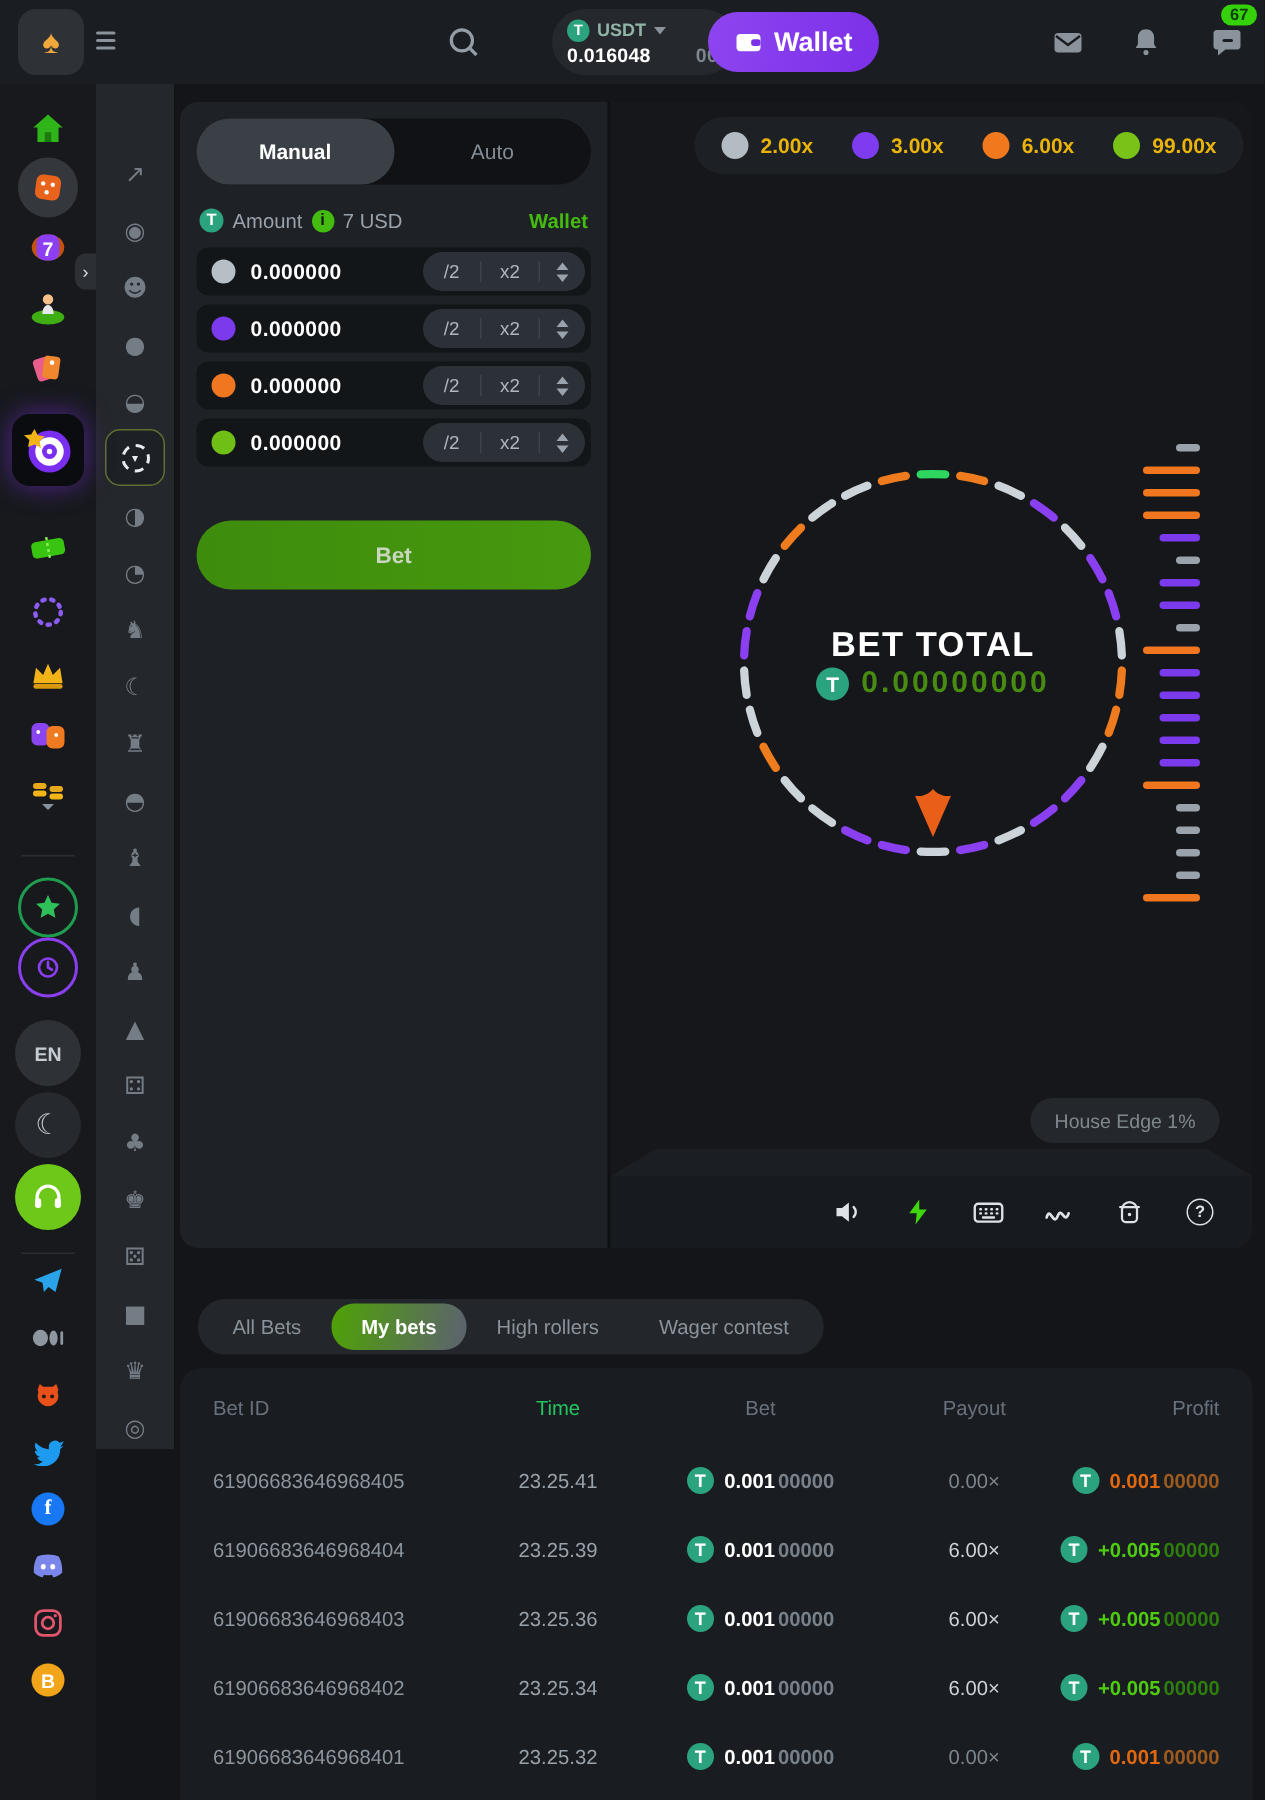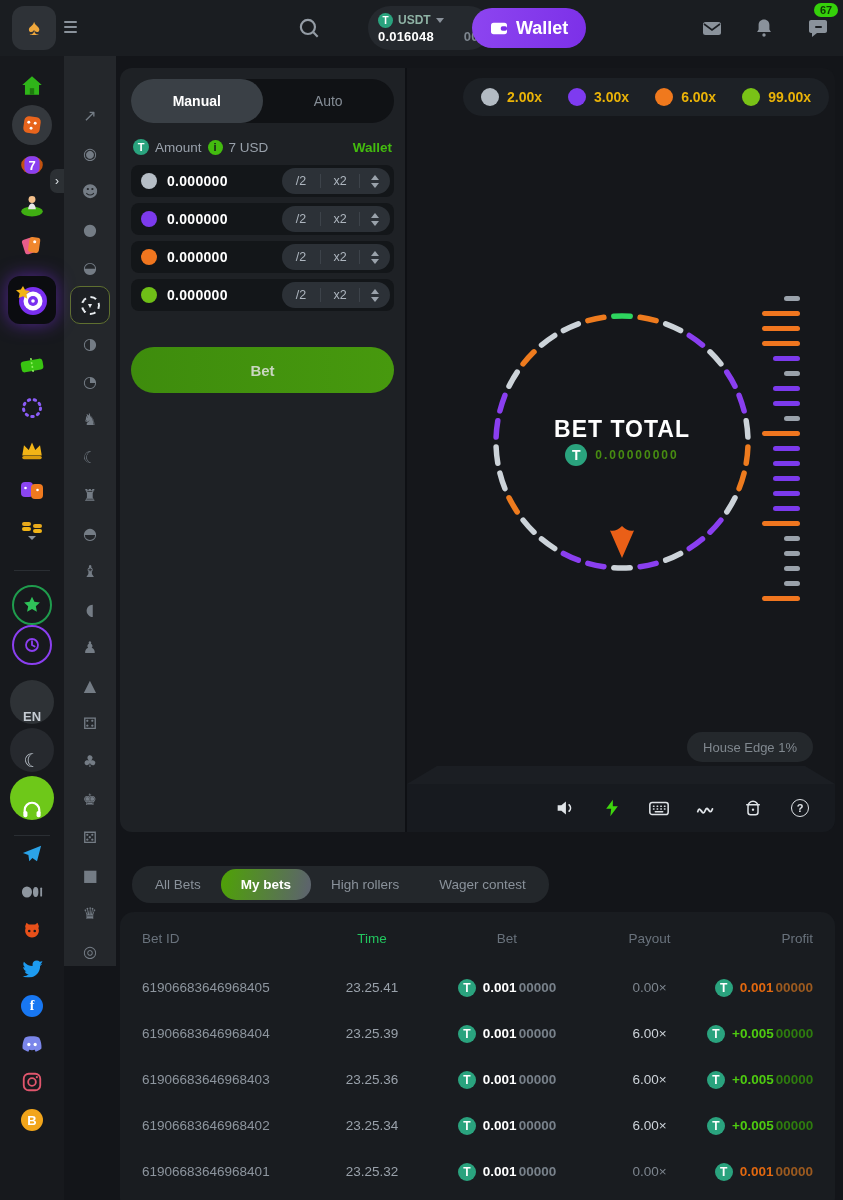--- a/index.html
+++ b/index.html
@@ -33,21 +33,21 @@
   .mail-ic{position:absolute;left:697px;top:13px;}
   .bell-ic{position:absolute;left:749px;top:13px;}
   .chat-ic{position:absolute;left:803px;top:13px;}
   .chat-badge{position:absolute;left:814px;top:3px;background:#35d10a;color:#0d3c04;font-size:11px;font-weight:800;
     border-radius:9px;padding:1px 6px;z-index:31;}
   
   .side1{position:absolute;left:0;top:56px;width:64px;height:1144px;background:#17191d;z-index:20;}
   .s1{position:absolute;left:50%;transform:translate(-50%,-50%);display:flex;align-items:center;justify-content:center;}
   .divider{position:absolute;left:14px;width:36px;height:1px;background:#2a2e33;}
   .circle40{width:40px;height:40px;border-radius:50%;display:flex;align-items:center;justify-content:center;}
-  .circle44{width:44px;height:44px;border-radius:50%;display:flex;align-items:flex-end;justify-content:center;}
+  .circle44{width:44px;height:44px;border-radius:50%;display:flex;align-items:center;justify-content:center;}
   .dice-wrap{width:40px;height:40px;border-radius:50%;background:#34383d;display:flex;align-items:center;justify-content:center;}
   .expander{position:absolute;left:50px;top:113px;width:14px;height:24px;background:#2c3034;border-radius:7px 0 0 7px;
     color:#dfe3e7;font-size:12px;display:flex;align-items:center;justify-content:center;z-index:21;}
   .wheel-big{width:48px;height:48px;border-radius:12px;background:#0b0c10;box-shadow:0 0 18px rgba(130,48,240,.55);
     display:flex;align-items:center;justify-content:center;}
   .en-circ{background:#2e3236;color:#c6ccd3;font-size:13px;font-weight:700;}
   .moon-circ{background:#26292e;color:#b9c1c9;font-size:19px;}
   .head-circ{background:#6ec819;}
   .fb-circ{width:22px;height:22px;border-radius:50%;background:#1877f2;color:#fff;font-weight:800;font-size:14px;
     display:flex;align-items:center;justify-content:center;font-family:"Liberation Serif",serif;}
@@ -89,21 +89,21 @@
     border-left:2px solid #0e1014;}
   .legend{position:absolute;top:10px;right:6px;height:38px;background:#1d2126;border-radius:19px;
     display:flex;align-items:center;gap:26px;padding:0 18px;}
   .litem{display:flex;align-items:center;gap:8px;font-size:14px;font-weight:600;color:#eab308;}
   .ldot{width:18px;height:18px;border-radius:50%;}
   .ldot.gray{background:#b3bbc3;}.ldot.purple{background:#7e3bf0;}.ldot.orange{background:#f0791d;}.ldot.green{background:#79c217;}
   .wheel-svg{position:absolute;left:73px;top:232px;}
   .bt-label{position:absolute;left:75px;top:348px;width:280px;text-align:center;color:#fff;font-weight:800;
     font-size:23px;letter-spacing:1px;}
   .bt-value{position:absolute;left:75px;top:376px;width:280px;display:flex;align-items:center;justify-content:center;gap:8px;}
-  .bt-num{color:#478c11;font-size:12px;font-weight:700;letter-spacing:2px;}
+  .bt-num{color:#478c11;font-size:20px;font-weight:700;letter-spacing:2px;}
   .coin{width:18px;height:18px;border-radius:50%;background:#2aa37e;color:#fff;display:inline-flex;
     align-items:center;justify-content:center;font-size:12px;font-weight:800;flex:none;}
   .coin.big{width:22px;height:22px;font-size:14px;}
   .arrow-ind{position:absolute;left:199px;top:450px;}
   .history{position:absolute;top:228px;right:35px;display:flex;flex-direction:column;align-items:flex-end;gap:10px;}
   .bar{height:5px;border-radius:3px;}
   .bar.gray{width:16px;background:#9aa2ab;}
   .bar.purple{width:27px;background:#7c3aed;}
   .bar.orange{width:38px;background:#f0761f;}
   .house-edge{position:absolute;top:664px;right:22px;height:30px;background:#24282c;border-radius:15px;

